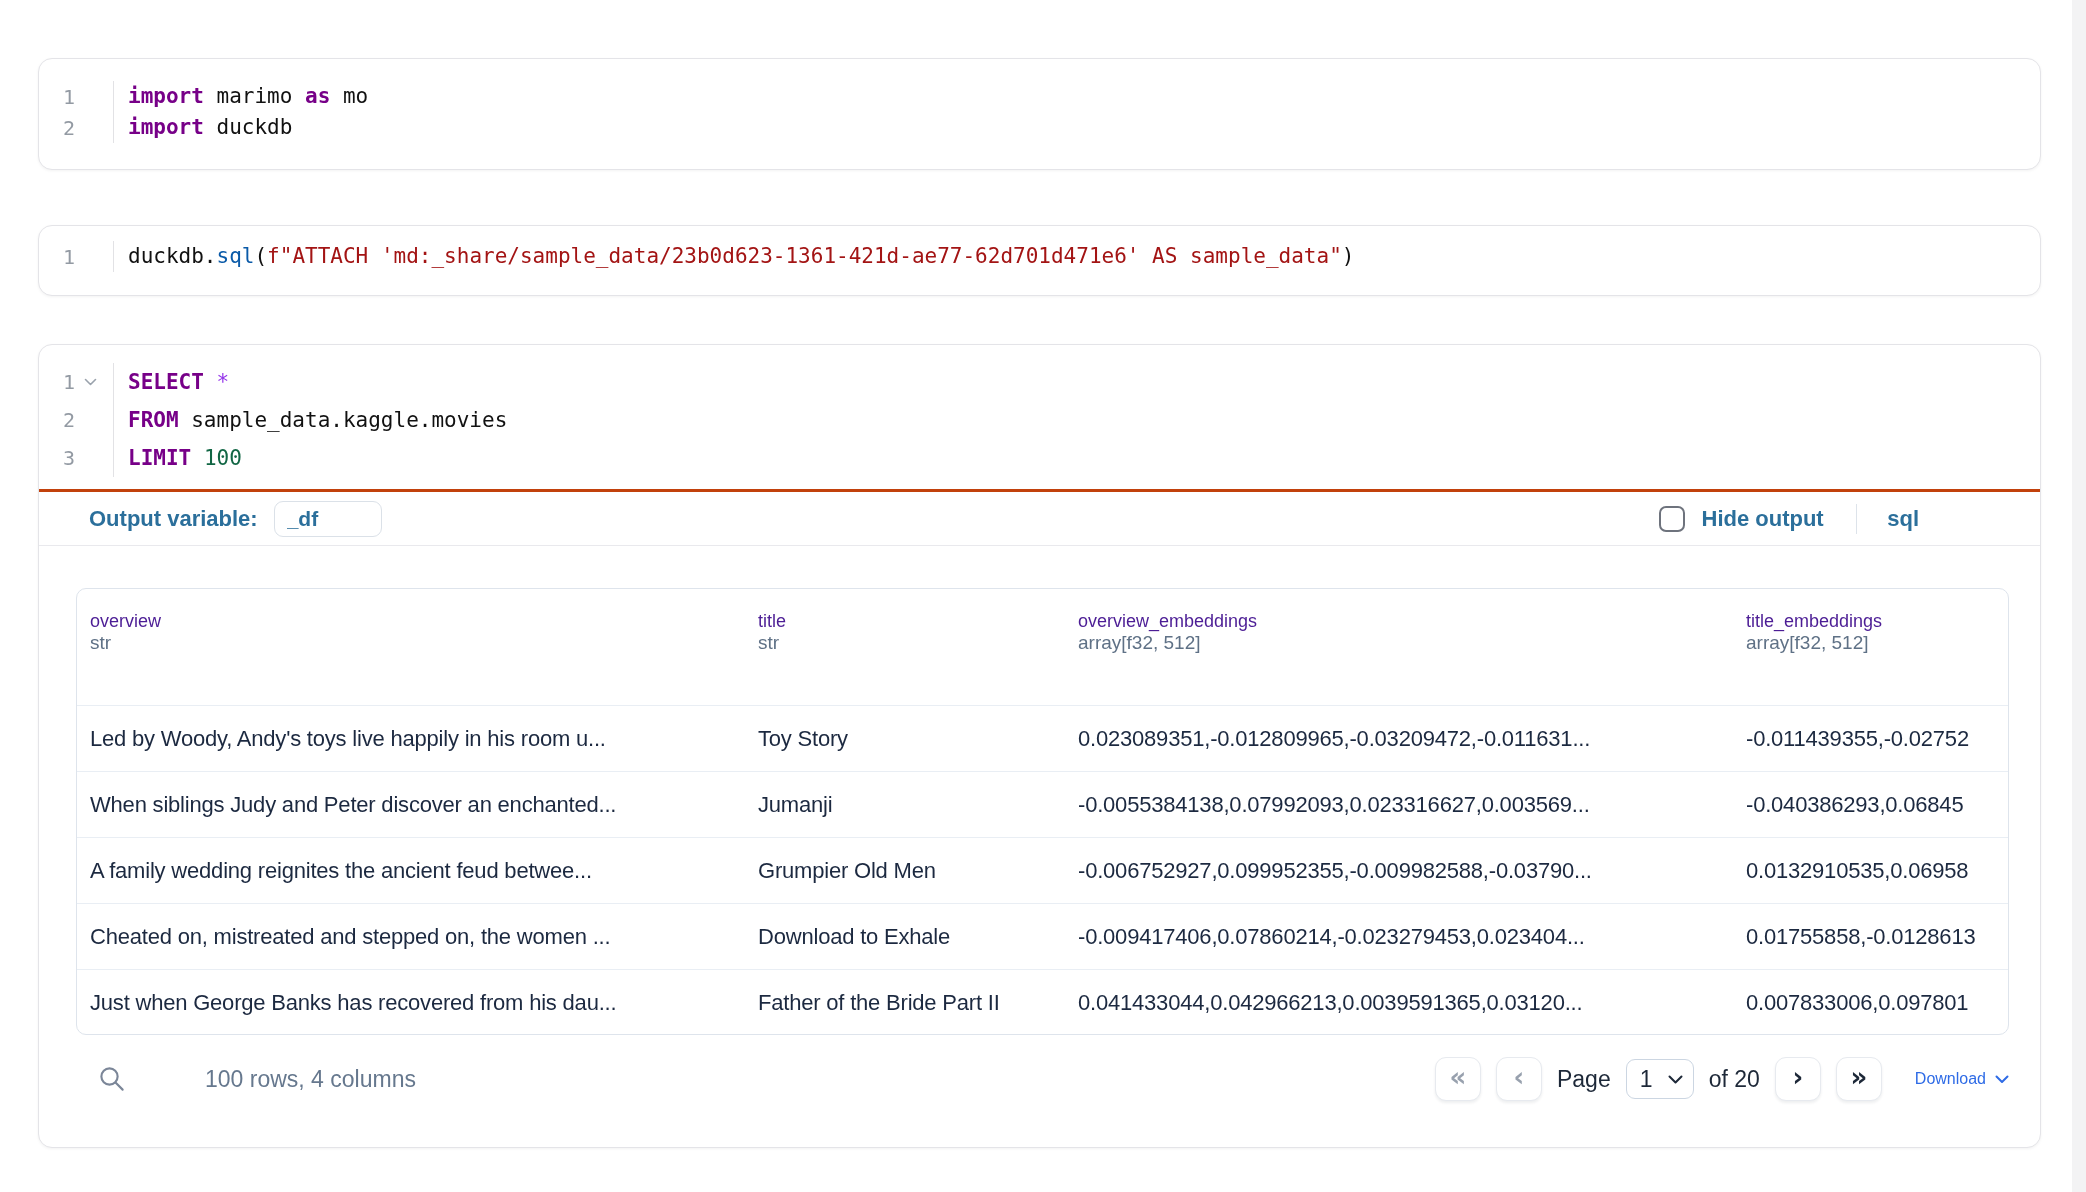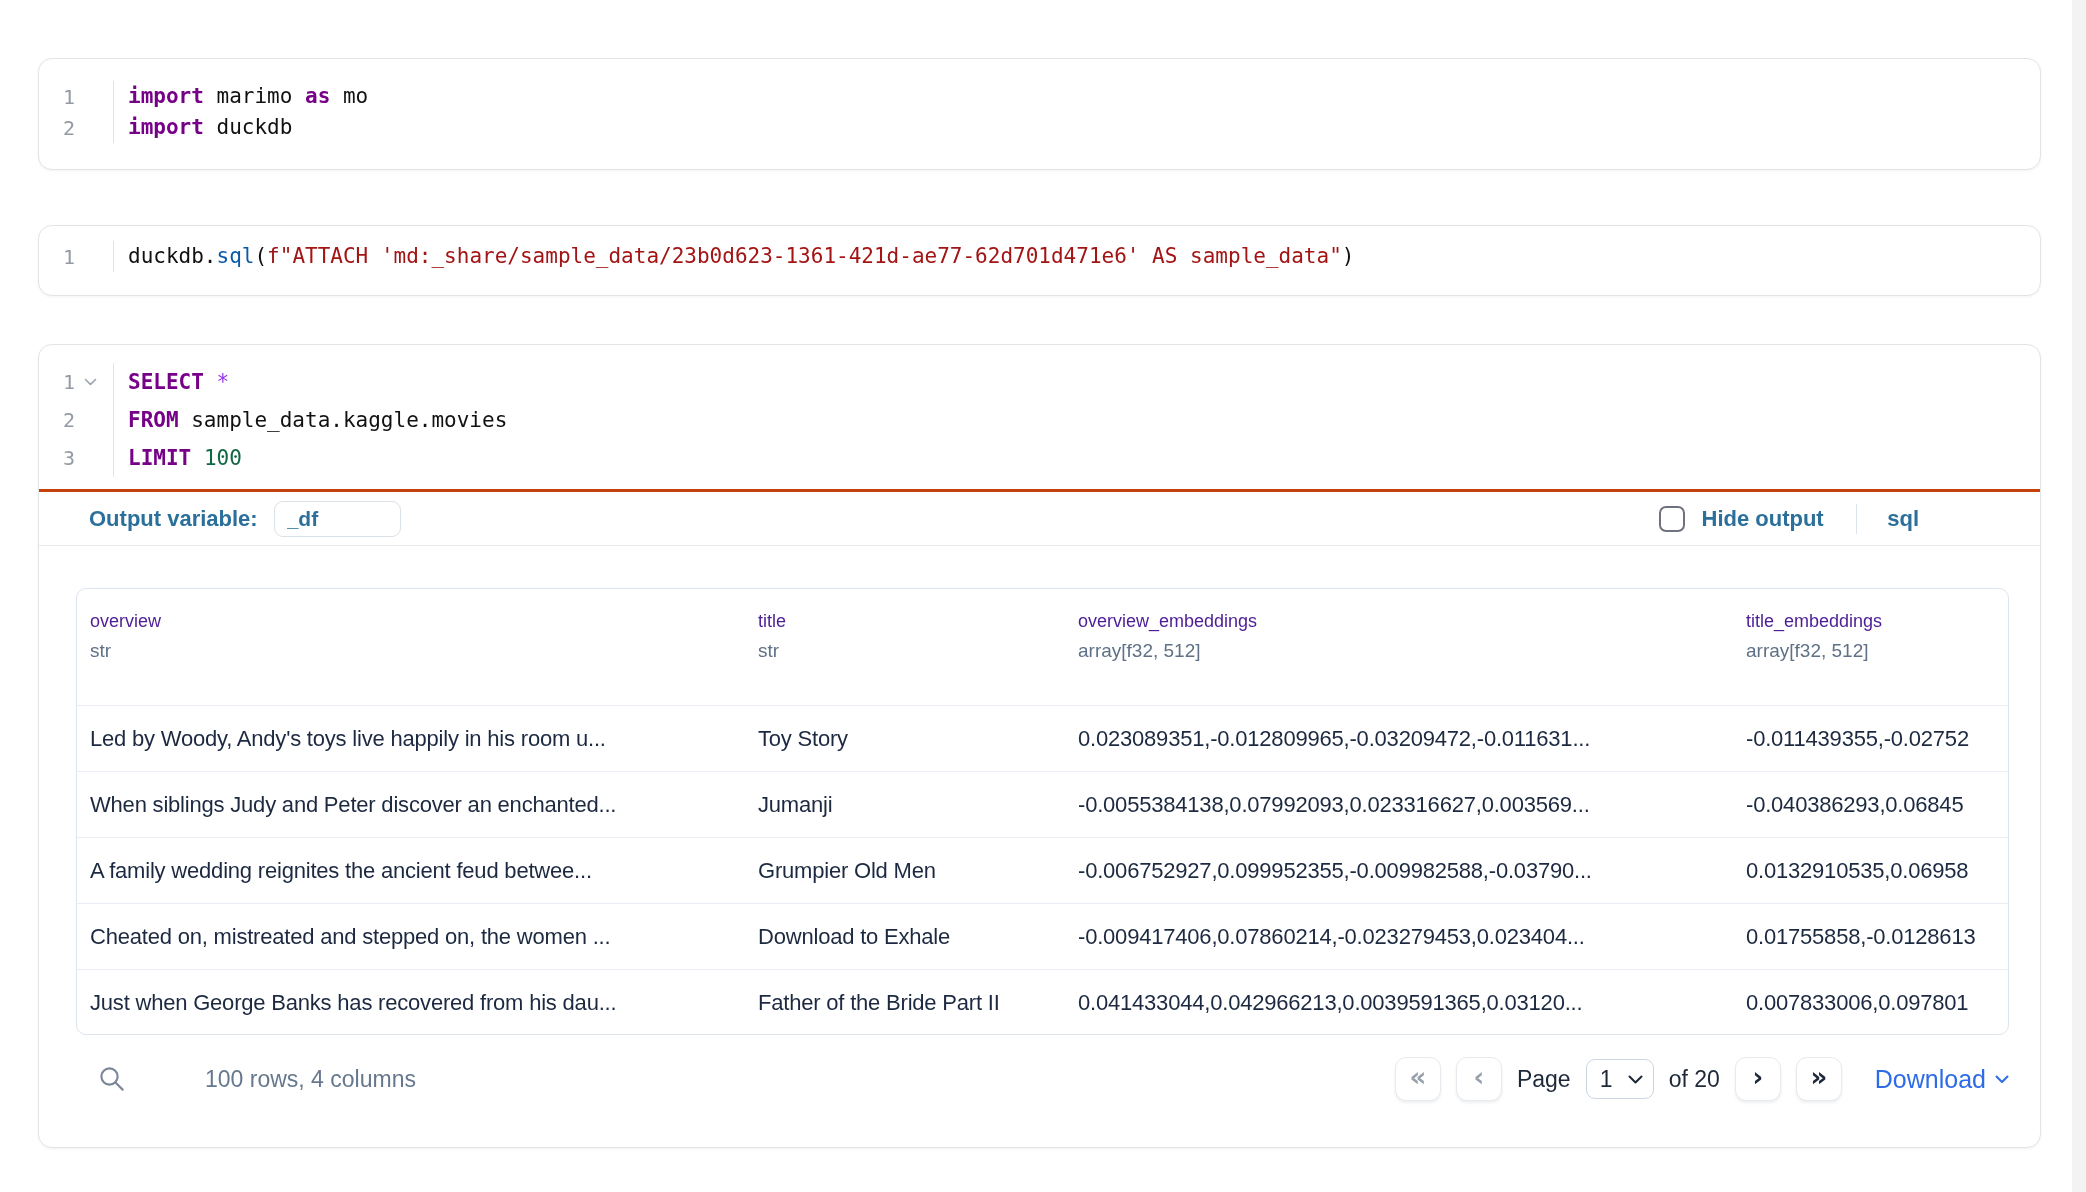--- a/index.html
+++ b/index.html
@@ -31,58 +31,58 @@
   .tok-kw  { color:#770088; font-weight:bold; }
   .tok-prop{ color:#0a5aa8; }
   .tok-str { color:#a31414; }
   .tok-num { color:#116644; }
   .tok-op  { color:#9333ea; }
 
   
   .sql-toolbar { height:57px; border-top:3px solid #c2410c; border-bottom:1px solid #e9e9ed;
                  display:flex; align-items:center; padding:0 26px 0 50px; }
   .steel { color:#2b6f9b; font-weight:bold; font-size:22px; }
-  .ov-input { margin-left:16px; width:127px; height:36px; border:1.5px solid #dbe1e8;
+  .ov-input { margin-left:16px; width:108px; height:36px; border:1.5px solid #dbe1e8;
               border-radius:9px; padding:0 12px; font-family:"Liberation Sans",sans-serif;
               font-weight:bold; font-size:21px; color:#2b6f9b; outline:none; }
   .toolbar-right { margin-left:auto; display:flex; align-items:center; }
   .checkbox { width:26px; height:26px; border:2.5px solid #6e737d; border-radius:7px;
               background:#fff; margin-right:17px; cursor:pointer; }
   .vdiv { width:1.5px; height:30px; background:#dde3ea; margin:0 30px 0 32px; }
   .lang { margin-right:95px; cursor:pointer; }
 
   
   .output { padding:42px 31px 44px 37px; }
   .table-card { border:1px solid #dee4ec; border-radius:10px; height:447px; overflow:hidden; background:#fff; }
   .tgrid { display:grid; grid-template-columns:668px 320px 668px 1fr; }
   .thead { height:117px; border-bottom:1px solid #e9eef4; }
   .th { padding:22px 12px 0 13px; cursor:pointer; overflow:hidden; white-space:nowrap; }
   .th-name { font-size:18px; font-weight:normal; color:#4c1d95; }
-  .th-dtype { font-size:19px; color:#5f7186; margin-top:8px; font-weight:normal; }
+  .th-dtype { font-size:19px; color:#5f7186; font-weight:normal; }
   .trow { height:66px; align-items:center; border-bottom:1px solid #e9eef4; }
   .trow:last-child { border-bottom:none; }
   .td { padding:0 12px 0 13px; font-size:22px; color:#1c2940; white-space:nowrap;
         overflow:hidden; letter-spacing:-0.2px; }
 
   
   .table-footer { display:flex; align-items:center; margin-top:20px; height:48px; padding-left:20px;gap:47px; }
   .search-btn { width:32px; height:32px; display:flex; align-items:center; justify-content:center; cursor:pointer; }
   .summary { margin-left:30px; font-size:23px; color:#66788e; }
   .pager { margin-left:auto; display:flex; align-items:center; gap:15px; }
   .pbtn { width:46px; height:44px; border:1px solid #e7eaef; border-radius:11px; background:#fff;
           box-shadow:0 2px 3px rgba(16,24,40,.07); display:flex; align-items:center;
           justify-content:center; font-size:26px; font-weight:600; cursor:pointer;
           font-family:"DejaVu Sans", sans-serif; padding-bottom:4px; }
   .pbtn-disabled { color:#98a1ae; }
   .pbtn-enabled  { color:#1d2838; }
   .pgtext { font-size:23px; color:#1d2838; }
   .page-select { width:68px; height:40px; border:1.5px solid #ccd6e2; border-radius:9px;
                  display:flex; align-items:center; justify-content:space-between;
                  padding:0 10px 0 13px; font-size:23px; color:#1d2838; background:#fff; cursor:pointer; }
-  .download { color:#2e6be6; font-size:25px; display:flex; align-items:center; gap:9px;
+  .download { color:#2e6be6; font-size:16px; display:flex; align-items:center; gap:9px;
               margin-left:18px; cursor:pointer; }
 
   .scroll-rail { position:fixed; top:0; right:0; width:14px; height:100%; background:#f3f3f4; }
 </style>
 </head>
 <body>
 
 <div class="cell cell-1">
   <div class="editor editor-sm">
     <div class="gutters">

